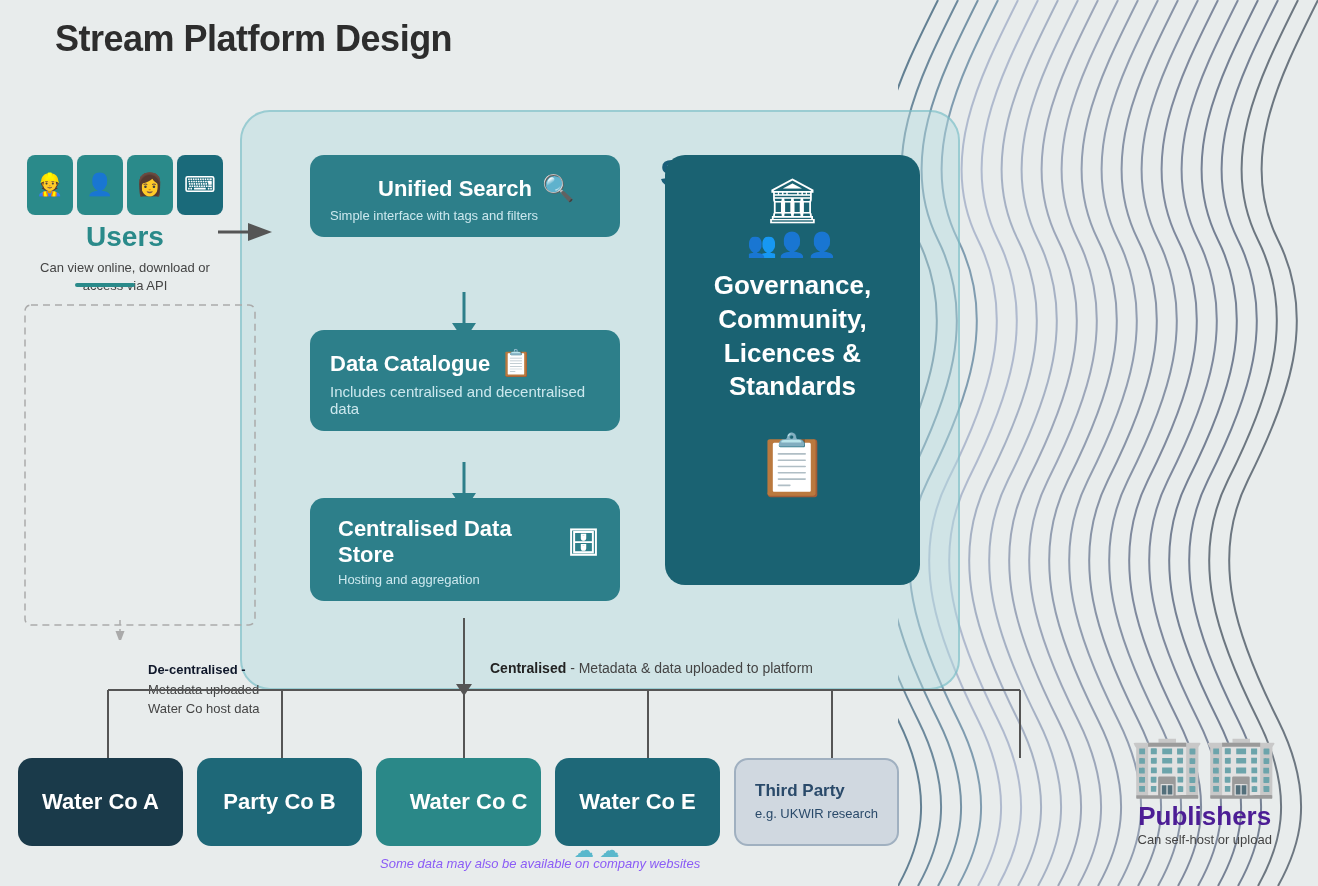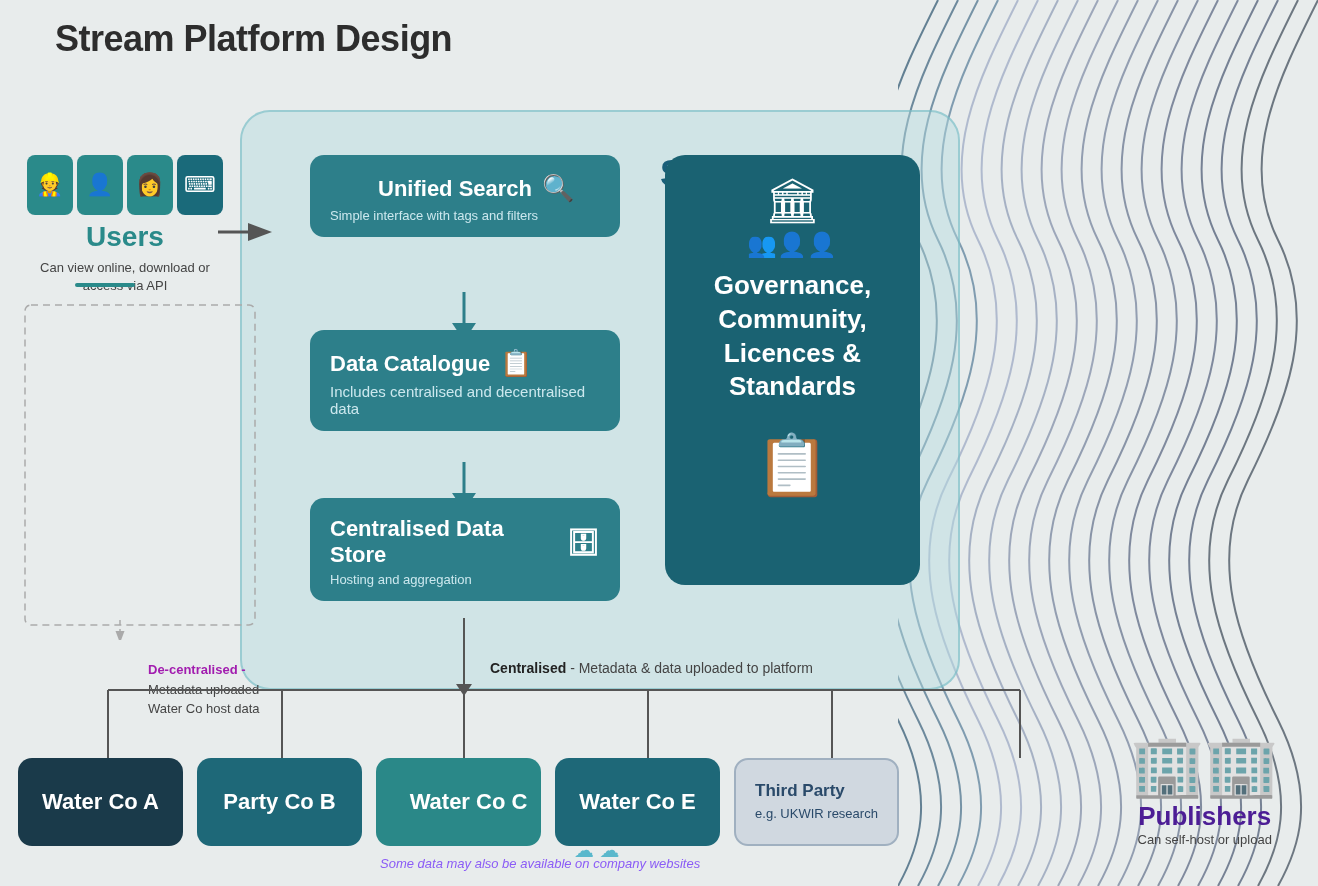--- a/index.html
+++ b/index.html
@@ -171,21 +171,21 @@
     }
 
     
     .store-box {
       position: absolute;
       top: 498px;
       left: 310px;
       width: 310px;
       background: #2d7f8a;
       border-radius: 14px;
-      padding: 18px 20px 14px 20px;
+      padding: 18px 20px 14px 28px;
       color: white;
     }
     .store-box-title {
       font-size: 22px;
       font-weight: bold;
       display: flex;
       align-items: center;
       gap: 10px;
     }
     .store-box-sub {
@@ -234,21 +234,21 @@
     
     .decentralised-label {
       position: absolute;
       top: 660px;
       left: 148px;
       font-size: 13px;
       color: #444;
       line-height: 1.5;
     }
     .decentralised-label strong {
-      color: #a21caf;
+      color: #0f172a;
     }
     .centralised-label {
       position: absolute;
       top: 660px;
       left: 490px;
       font-size: 14px;
       color: #444;
     }
     .centralised-label strong {
       color: #222;

